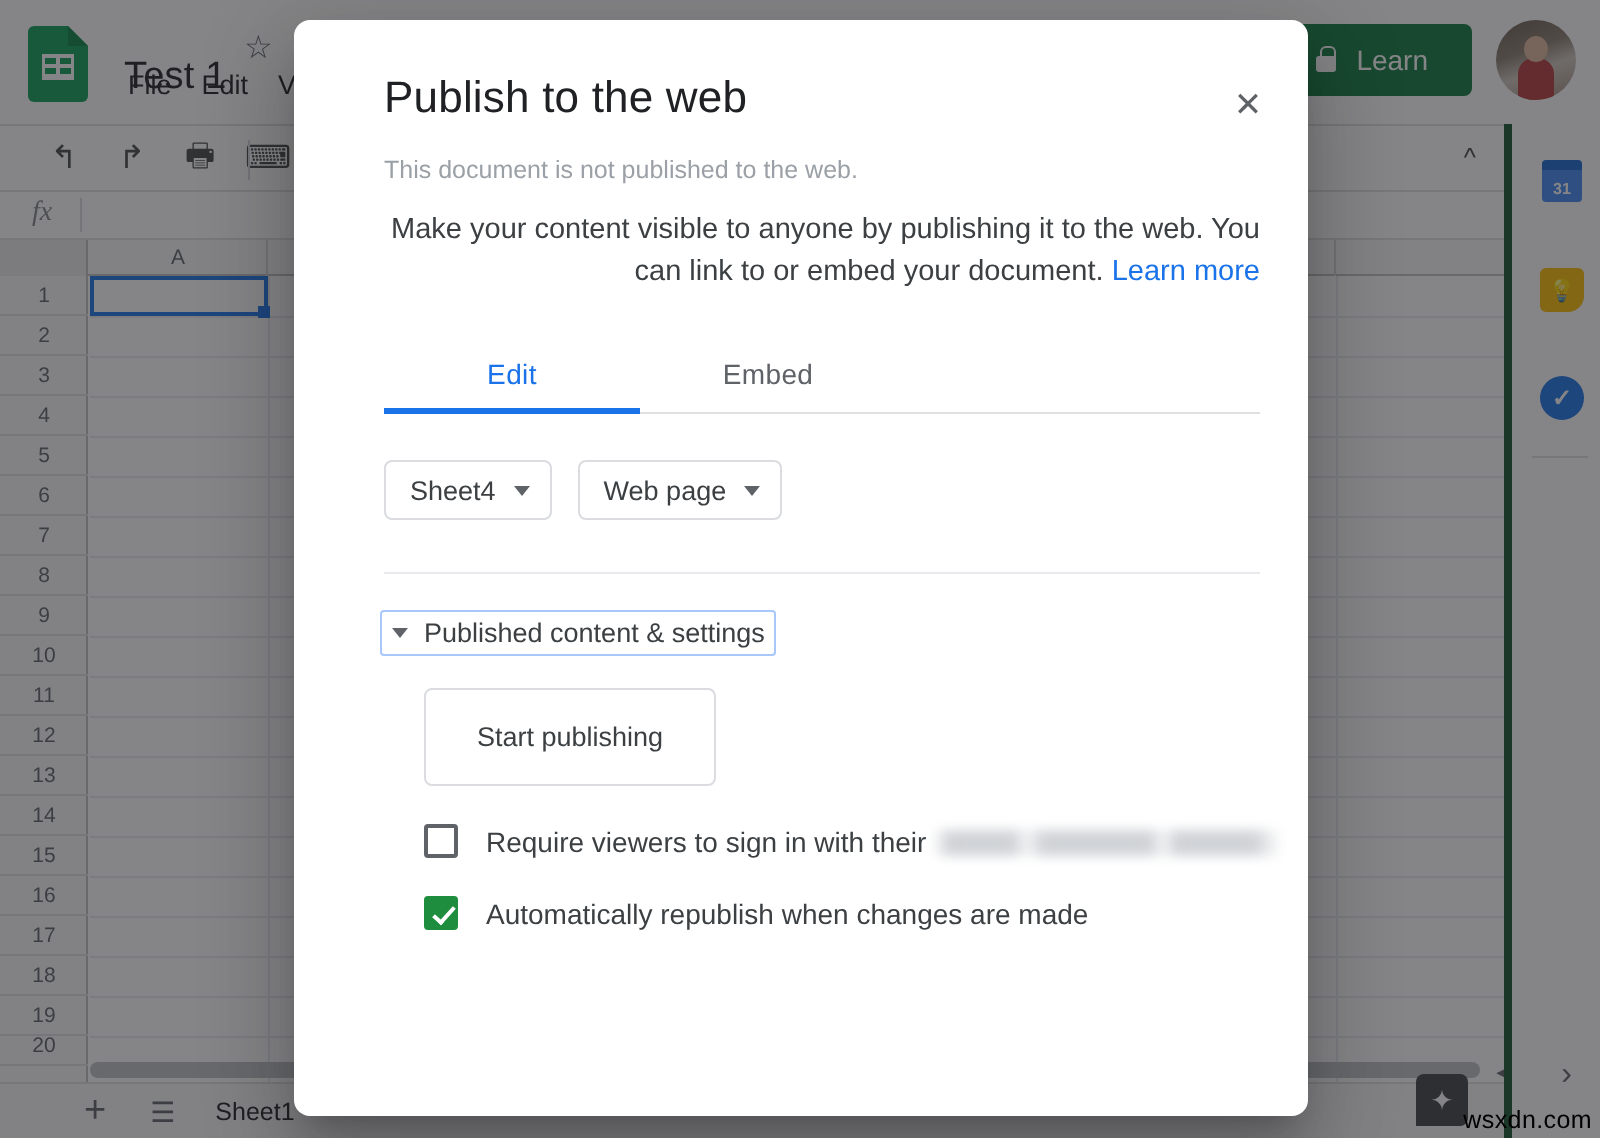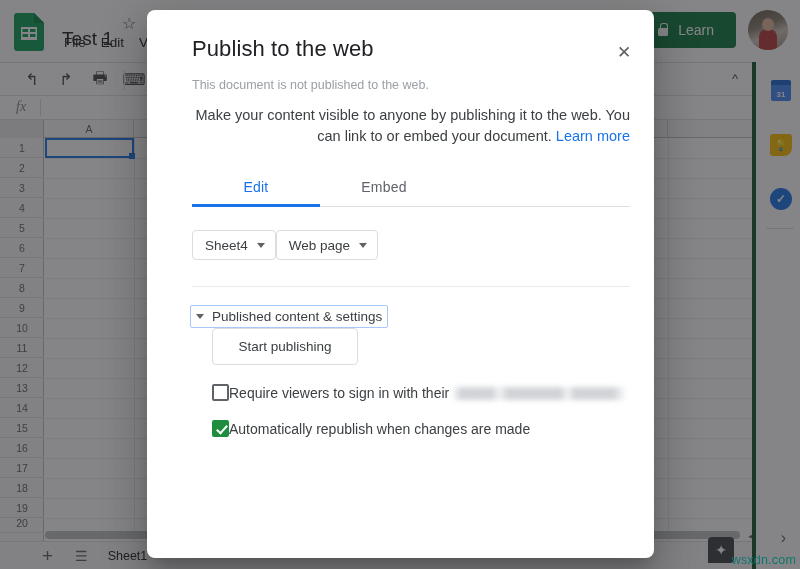--- a/index.html
+++ b/index.html
@@ -110,21 +110,21 @@
   .side-sep { position:absolute; left: 10px; top: 166px; width: 28px; height: 1px; background:#e0e0e0; }
   .side-chev { position: absolute; right: 14px; bottom: 22px; font-size: 16px; color: #5f6368; }
 
   .explore-fab {
     position: absolute; right: 66px; bottom: 6px; width: 26px; height: 26px;
     background: #3c4043; border-radius: 4px 4px 4px 0;
     display: flex; align-items: center; justify-content: center; color: #fff; font-size: 14px;
   }
   .watermark {
     position: absolute; right: 4px; bottom: 2px; font-size: 12.5px;
-    color: #0f766e; letter-spacing: .2px; z-index: 60;
+    color: #000000; letter-spacing: .2px; z-index: 60;
   }
 
   
   .modal {
     position: absolute; left: 147px; top: 10px; width: 507px; height: 548px;
     background: #fff; border-radius: 8px; z-index: 100;
     box-shadow: 0 11px 15px -7px rgba(0,0,0,.2), 0 24px 38px 3px rgba(0,0,0,.14), 0 9px 46px 8px rgba(0,0,0,.12);
     overflow: hidden;
     padding-left: 21px;
   }
@@ -140,21 +140,21 @@
   .m-desc a { color: #1a73e8; text-decoration: none; }
 
   .tabs { margin: 22px 24px 0 24px; position: relative; display: flex; border-bottom: 1px solid #e0e0e0; }
   .tab {
     width: 128px; text-align: center; padding: 10px 0 11px 0;
     font-size: 14px; color: #5f6368; letter-spacing: .2px;
   }
   .tab.active { color: #1a73e8; font-weight: 500; }
   .tab-underline { position: absolute; left: 0; bottom: -1px; width: 128px; height: 3px; background: #1a73e8; }
 
-  .row-controls { margin: 23px 24px 0 24px; display: flex; }
+  .row-controls { margin: 23px 24px 0 24px; display: flex; gap: 13px; }
   .pill {
     height: 30px; padding: 0 10px 0 12px; border: 1px solid #dadce0; border-radius: 4px;
     display: flex; align-items: center; gap: 9px; font-size: 13.5px; color: #3c4043; background: #fff;
   }
   .caret-dn { width: 0; height: 0; border-left: 4px solid transparent; border-right: 4px solid transparent; border-top: 5px solid #5f6368; }
 
   .publish-btn {
     margin: 18px 24px 0 24px; width: 93px; height: 35px; background: #0f7b3f;
     color: #fff; border-radius: 4px; display: flex; align-items: center; justify-content: center;
     font-size: 14px; font-weight: 500; letter-spacing: .2px;
@@ -165,25 +165,25 @@
   .disclosure {
     margin: 18px 0 0 22px; display: inline-flex; align-items: center; gap: 8px;
     padding: 3px 5px 3px 5px; border: 1px solid #a8c7fa; border-radius: 2px;
     font-size: 13.5px; color: #3c4043;
   }
   .caret-open { width: 0; height: 0; border-left: 4.5px solid transparent; border-right: 4.5px solid transparent; border-top: 5.5px solid #5f6368; }
 
   .sub { margin-left: 44px; }
   .pill-wide { width: 126px; height: 32px; margin-top: 17px; }
   .outline-btn {
-    margin-top: 0; width: 146px; height: 37px; border: 1px solid #dadce0; border-radius: 4px;
+    margin-top: 16px; width: 146px; height: 49px; border: 1px solid #dadce0; border-radius: 4px;
     background: #fff; display: flex; align-items: center; justify-content: center;
     font-size: 13.5px; color: #3c4043;
   }
-  .check-row { margin-top: 19px; display: flex; align-items: center; }
+  .check-row { margin-top: 19px; display: flex; align-items: center; gap: 14px; }
   .cbox { width: 17px; height: 17px; border: 2px solid #5f6368; border-radius: 2px; background: #fff; flex: none; }
   .cbox.on { background: #1e8e3e; border-color: #1e8e3e; position: relative; }
   .cbox.on::after {
     content: ""; position: absolute; left: 4.5px; top: 1px; width: 4px; height: 9px;
     border: solid #fff; border-width: 0 2.3px 2.3px 0; transform: rotate(42deg);
   }
   .check-label { font-size: 14px; color: #3c4043; white-space: nowrap; }
   .redacted {
     display: inline-block; vertical-align: middle; width: 175px; height: 13px;
     margin-left: 3px;

